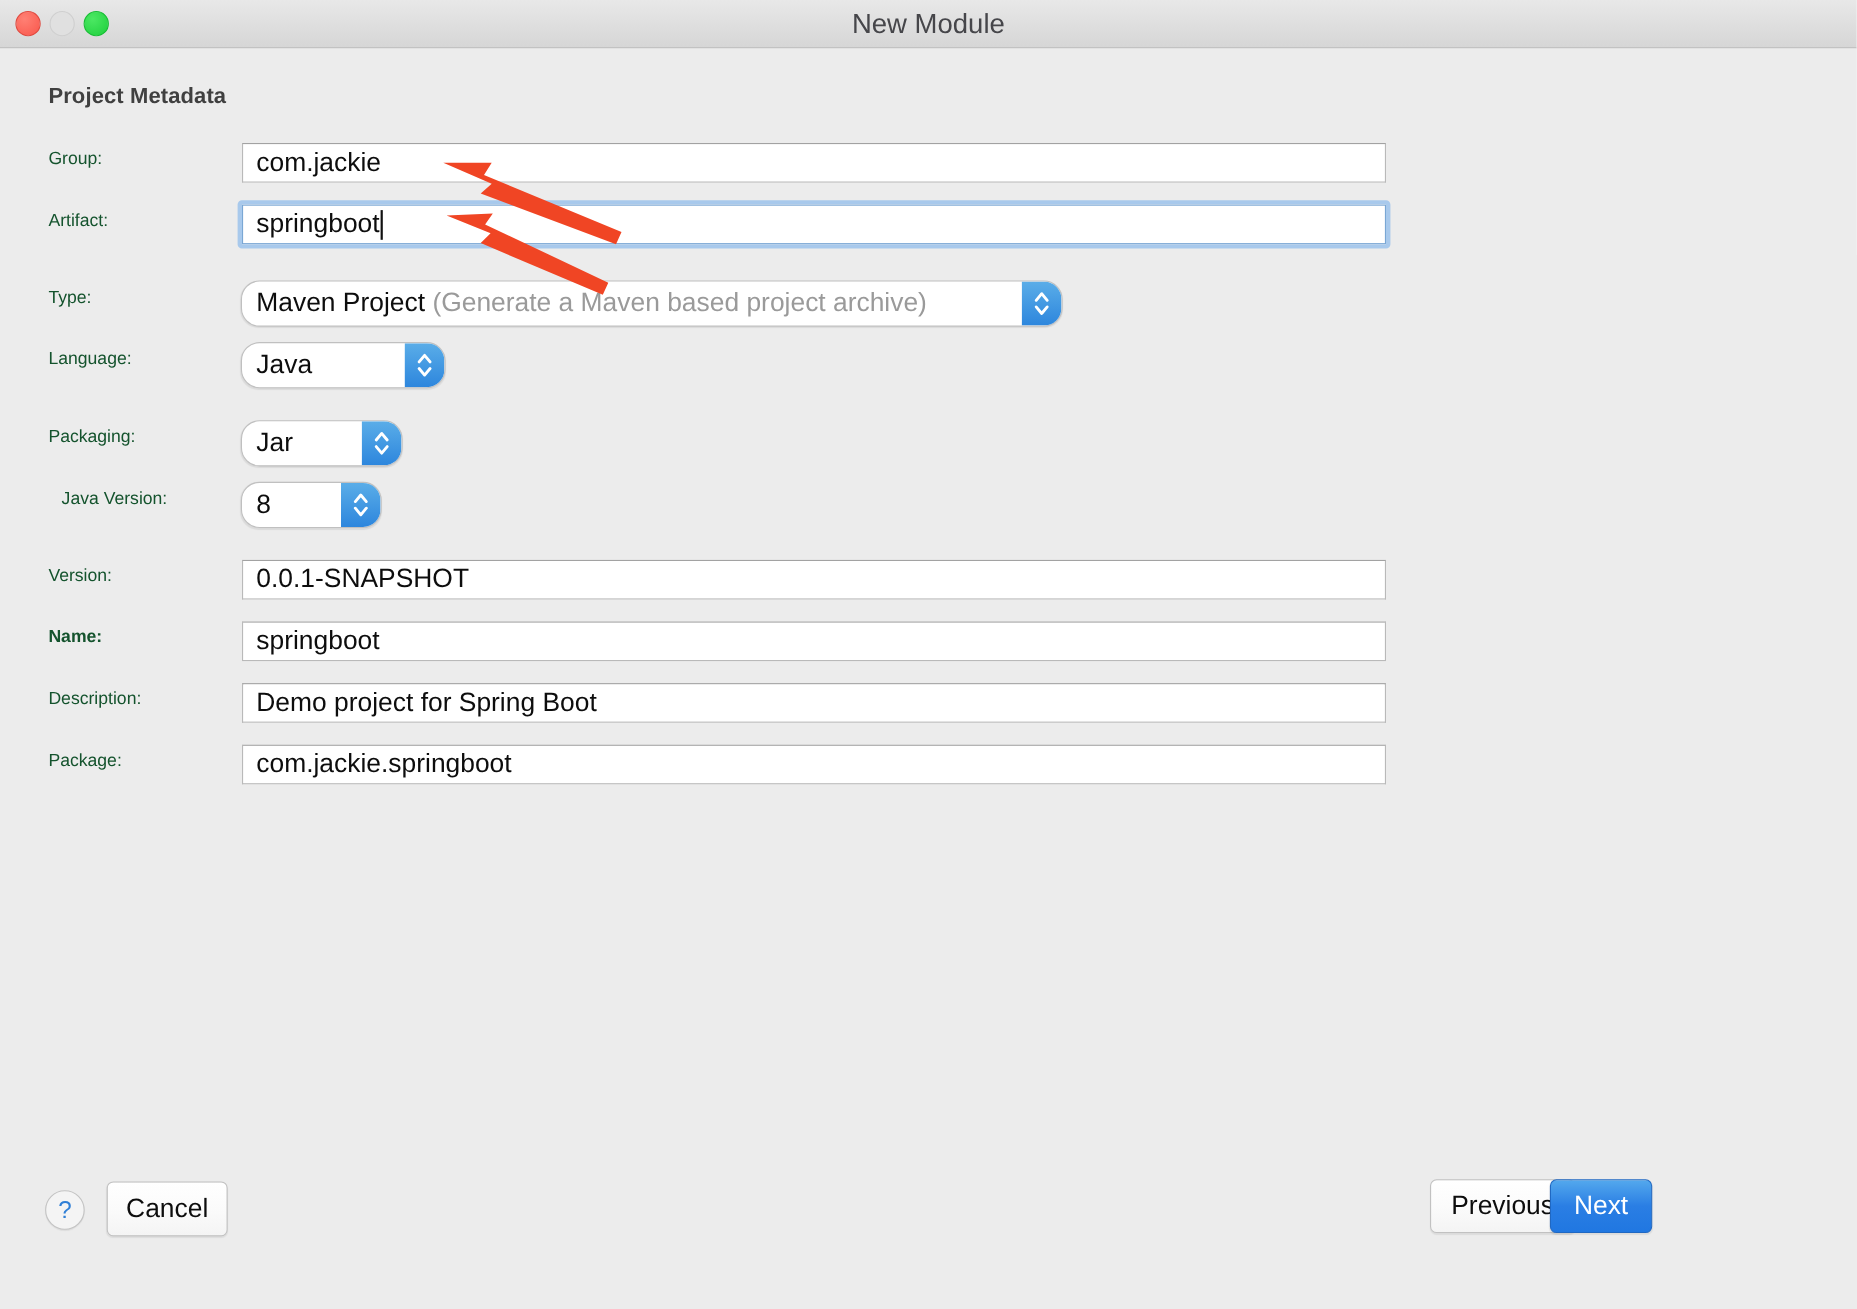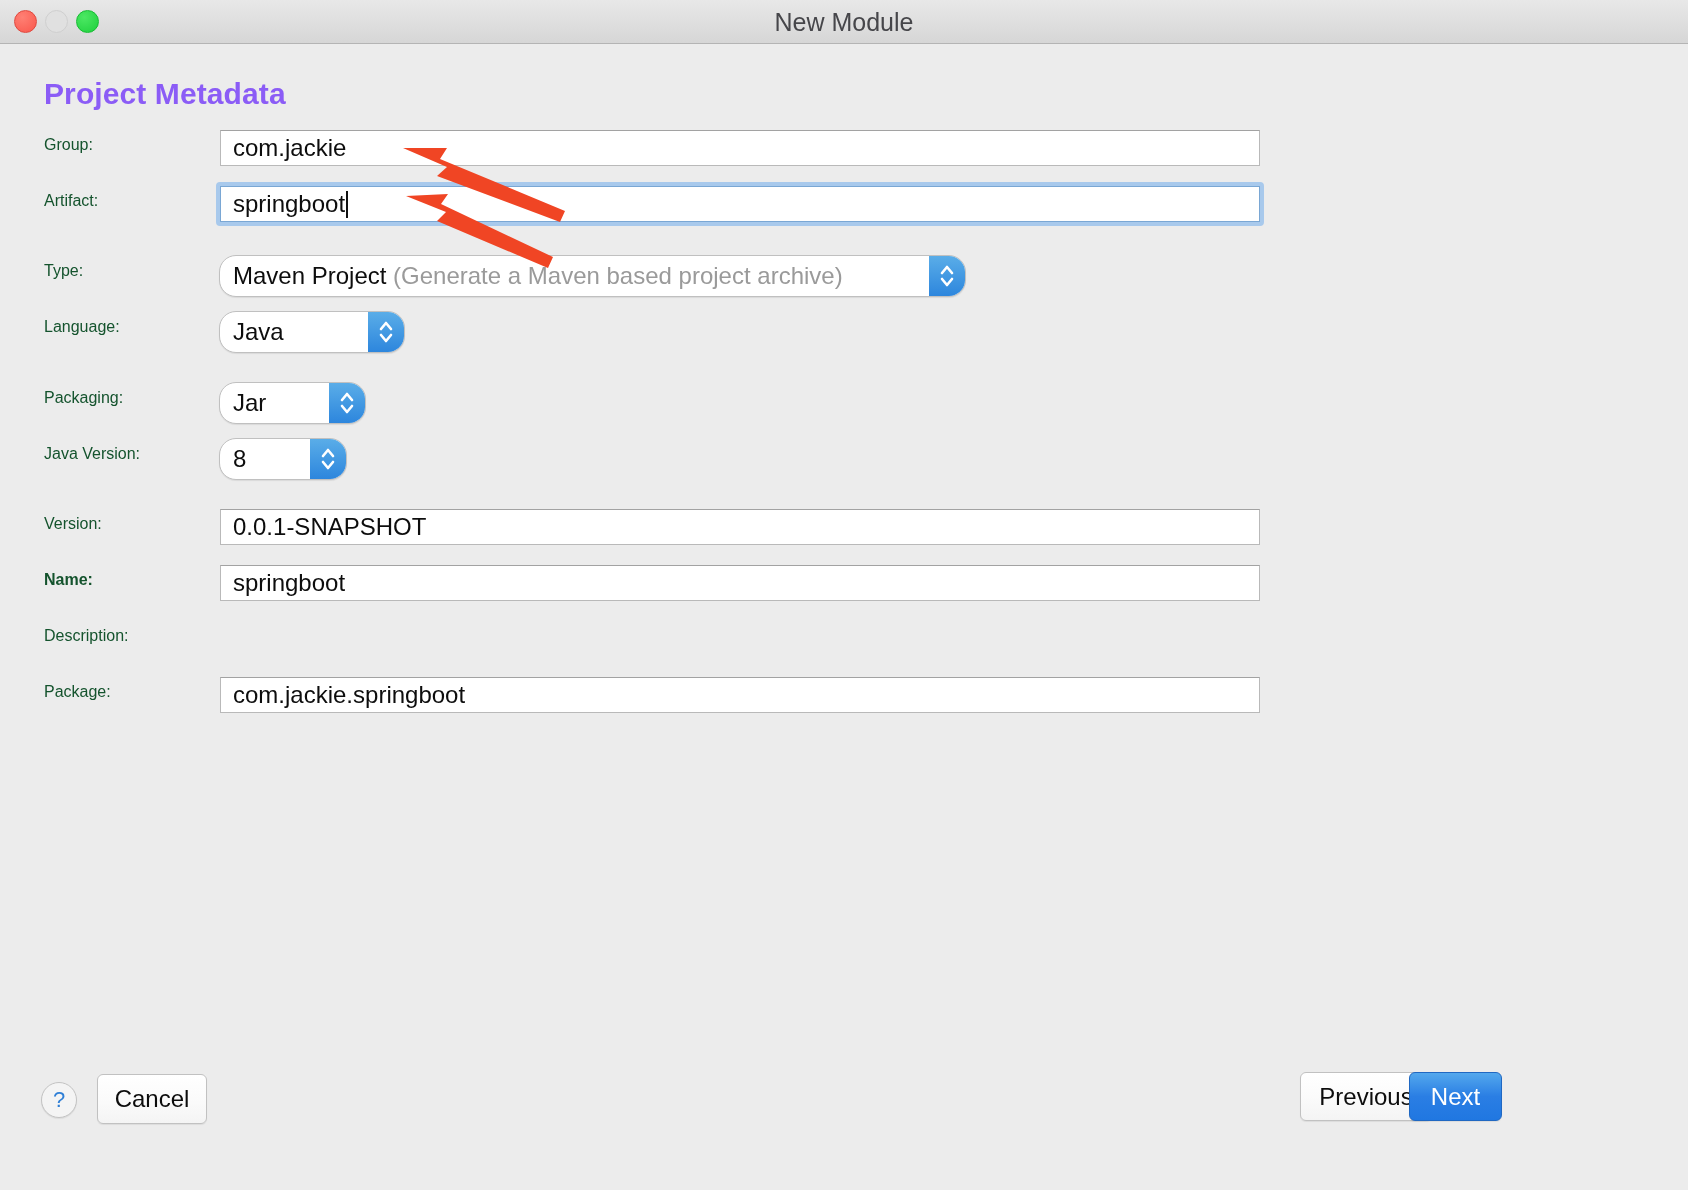--- a/index.html
+++ b/index.html
@@ -63,23 +63,23 @@
     position: absolute;
     left: 0; top: 44px;
     width: 1688px;
     height: 1146px;
     background: #ececec;
   }
 
   #section-title {
     position: absolute;
     left: 44px; top: 33px;
-    font-size: 30px;
+    font-size: 20px;
     font-weight: bold;
-    color: #8b5cf6;
+    color: #404040;
     letter-spacing: 0.1px;
   }
 
   .row-label {
     position: absolute;
     font-size: 16px;
     color: #14532d;
     white-space: nowrap;
   }
 
@@ -254,21 +254,21 @@
     <div class="combo" style="left:219px; top:338px; width:147px; height:42px;">
       <div class="combo-text">Jar</div>
       <div class="stepper" style="width:36px;">
         <svg width="20" height="30" viewBox="0 0 20 30">
           <polyline class="chev" points="5,12 10,6 15,12"></polyline>
           <polyline class="chev" points="5,18 10,24 15,18"></polyline>
         </svg>
       </div>
     </div>
 
-    <div class="row-label" style="left:44px; top:401px;">Java Version:</div>
+    <div class="row-label" style="left:56px; top:401px;">Java Version:</div>
     <div class="combo" style="left:219px; top:394px; width:128px; height:42px;">
       <div class="combo-text">8</div>
       <div class="stepper" style="width:36px;">
         <svg width="20" height="30" viewBox="0 0 20 30">
           <polyline class="chev" points="5,12 10,6 15,12"></polyline>
           <polyline class="chev" points="5,18 10,24 15,18"></polyline>
         </svg>
       </div>
     </div>
 
@@ -276,20 +276,23 @@
     <div class="textfield" style="left:220px; top:465px; width:1040px; height:36px;">
       <span>0.0.1-SNAPSHOT</span>
     </div>
 
     <div class="row-label" style="left:44px; top:527px;font-weight:bold;">Name:</div>
     <div class="textfield" style="left:220px; top:521px; width:1040px; height:36px;">
       <span>springboot</span>
     </div>
 
     <div class="row-label" style="left:44px; top:583px;">Description:</div>
+    <div class="textfield" style="left:220px; top:577px; width:1040px; height:36px;">
+      <span>Demo project for Spring Boot</span>
+    </div>
 
     <div class="row-label" style="left:44px; top:639px;">Package:</div>
     <div class="textfield" style="left:220px; top:633px; width:1040px; height:36px;">
       <span>com.jackie.springboot</span>
     </div>
 
     <div id="help-btn">?</div>
 
     <div class="pushbtn" style="left:97px; top:1030px; width:110px; height:50px;">Cancel</div>
 

